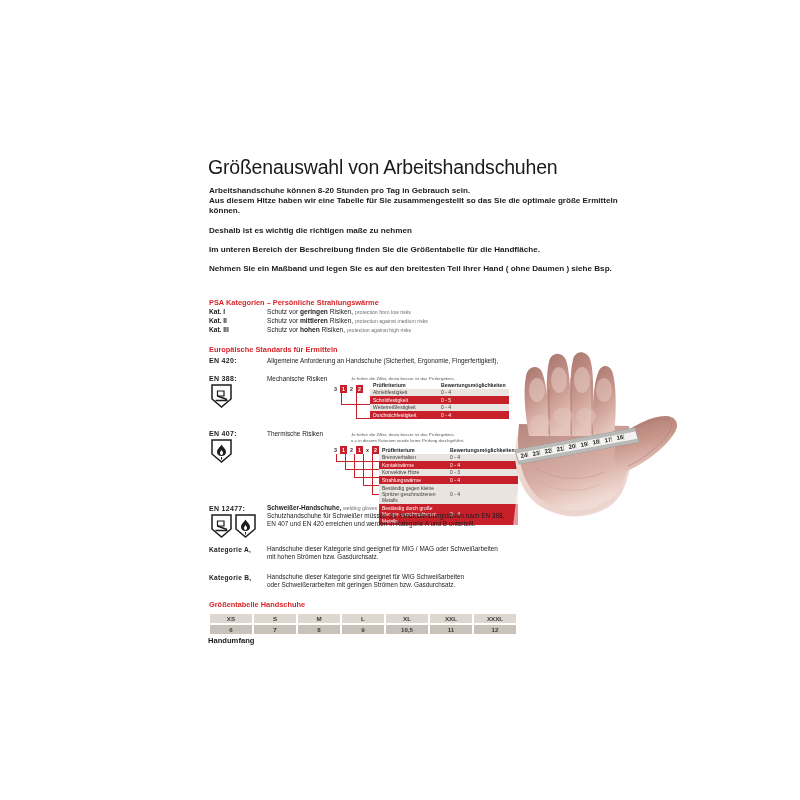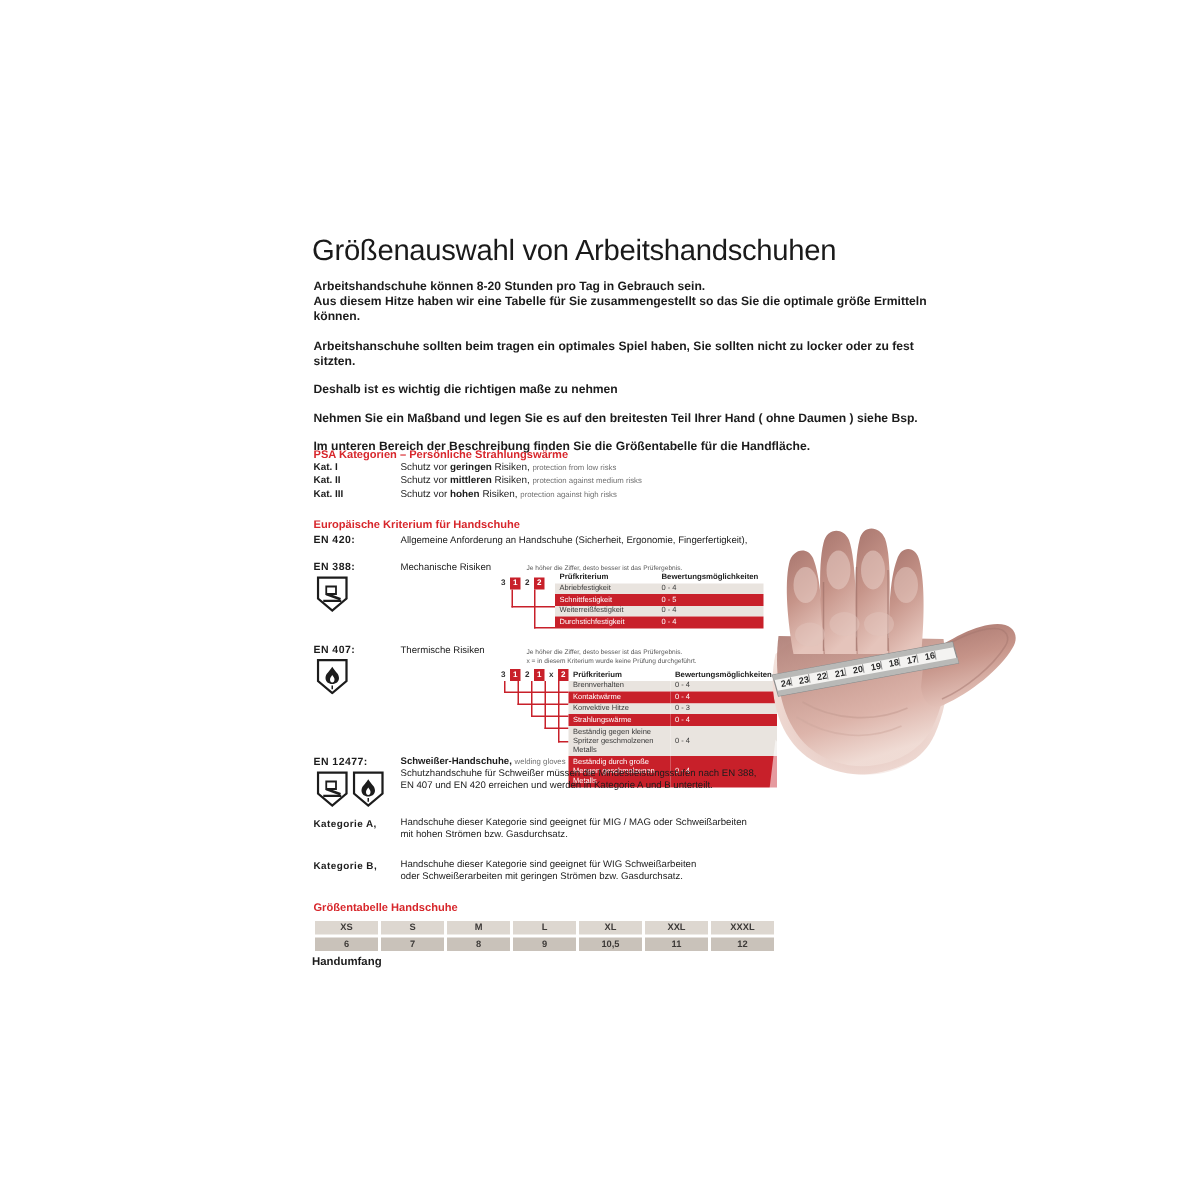--- a/index.html
+++ b/index.html
@@ -224,49 +224,46 @@
 <div class="page">
 
   <div class="title">Größenauswahl von Arbeitshandschuhen</div>
 
   <div class="intro">
     <p>
       <span class="l">Arbeitshandschuhe können 8-20 Stunden pro Tag in Gebrauch sein.</span>
       <span class="l">Aus diesem Hitze haben wir eine Tabelle für Sie zusammengestellt so das Sie die optimale größe Ermitteln können.</span>
     </p>
     <p>
-      <span class="l">Arbeitshanschuhe sollten beim tragen ein optimales Spiel haben, Sie sollten nicht zu locker oder zu fest sitzten.</span>
+      <span class="l">Deshalb ist es wichtig die richtigen maße zu nehmen</span>
     </p>
     <p>
-      <span class="l">Deshalb ist es wichtig die richtigen maße zu nehmen</span>
+      <span class="l">Im unteren Bereich der Beschreibung finden Sie die Größentabelle für die Handfläche.</span>
     </p>
     <p>
       <span class="l">Nehmen Sie ein Maßband und legen Sie es auf den breitesten Teil Ihrer Hand ( ohne Daumen ) siehe Bsp.</span>
     </p>
-    <p>
-      <span class="l">Im unteren Bereich der Beschreibung finden Sie die Größentabelle für die Handfläche.</span>
-    </p>
   </div>
 
   <div class="red-head" style="left:164px; top:298px;">PSA Kategorien – Persönliche Strahlungswärme</div>
 
   <div class="kat-row" style="left:164px; top:308px;">
     <span class="kat-label">Kat. I</span><span class="kat-txt"><span>Schutz vor </span><b>geringen</b><span> Risiken,</span></span>
     <span class="kat-en">protection from low risks</span>
   </div>
   <div class="kat-row" style="left:164px; top:317px;">
     <span class="kat-label">Kat. II</span><span class="kat-txt"><span>Schutz vor </span><b>mittleren</b><span> Risiken,</span></span>
     <span class="kat-en">protection against medium risks</span>
   </div>
   <div class="kat-row" style="left:164px; top:326px;">
     <span class="kat-label">Kat. III</span><span class="kat-txt"><span>Schutz vor </span><b>hohen</b><span> Risiken,</span></span>
     <span class="kat-en">protection against high risks</span>
   </div>
 
-  <div class="red-head" style="left:164px; top:345px;">Europäische Kriterium für Handschuhe</div>
+  <div class="red-head" style="left:164px; top:345px;">Europäische Standards für Ermitteln</div>
 
   <div class="std-code" style="left:164px; top:357px;">EN 420:</div>
   <div class="std-desc" style="left:222px; top:357px; width:330px;">Allgemeine Anforderung an Handschuhe (Sicherheit, Ergonomie, Fingerfertigkeit),</div>
 
   <div class="std-code" style="left:164px; top:375px;">EN 388:</div>
   <div class="shield" style="left:166px; top:384px;">
     <svg viewBox="0 0 42 48">
       <path d="M2 2 H40 V30 L21 46 L2 30 Z" fill="#ffffff" stroke="#1c1c1c" stroke-width="3"></path>
       <path d="M13 14 L26 14 L26 24 L13 24 Z" fill="none" stroke="#1c1c1c" stroke-width="2.4"></path>
       <path d="M13 24 L32 31" stroke="#1c1c1c" stroke-width="3.5"></path>

